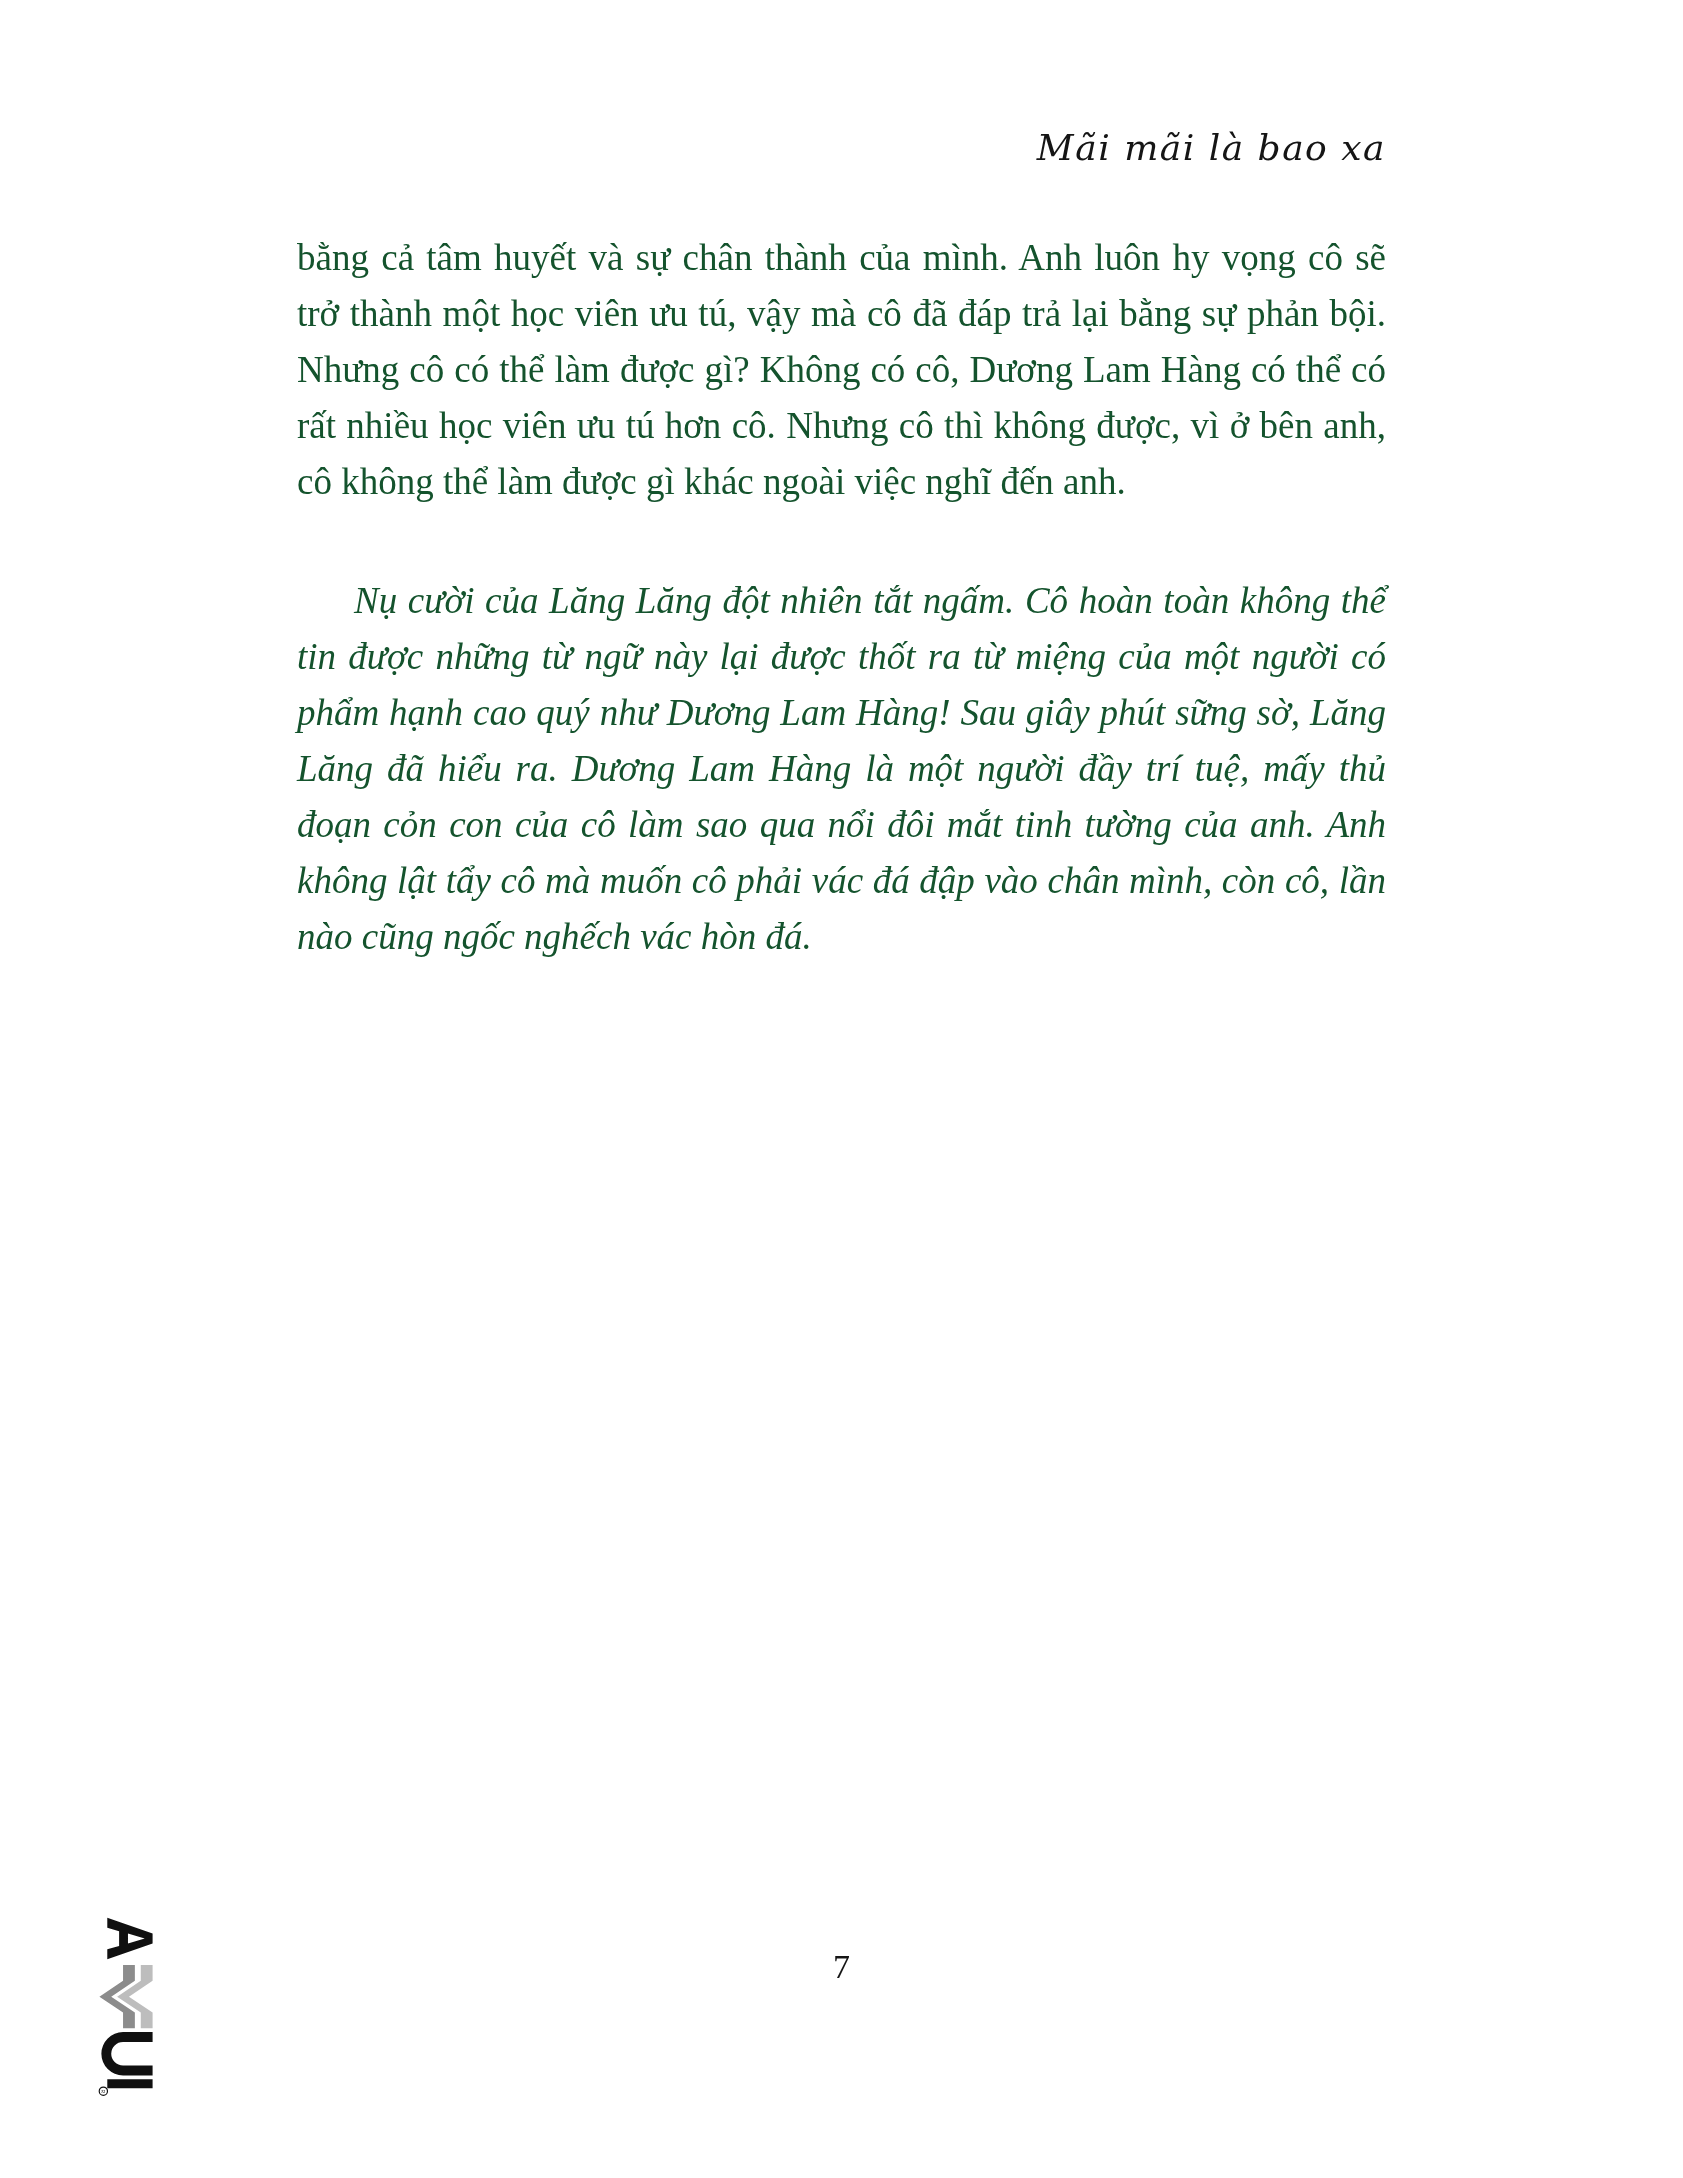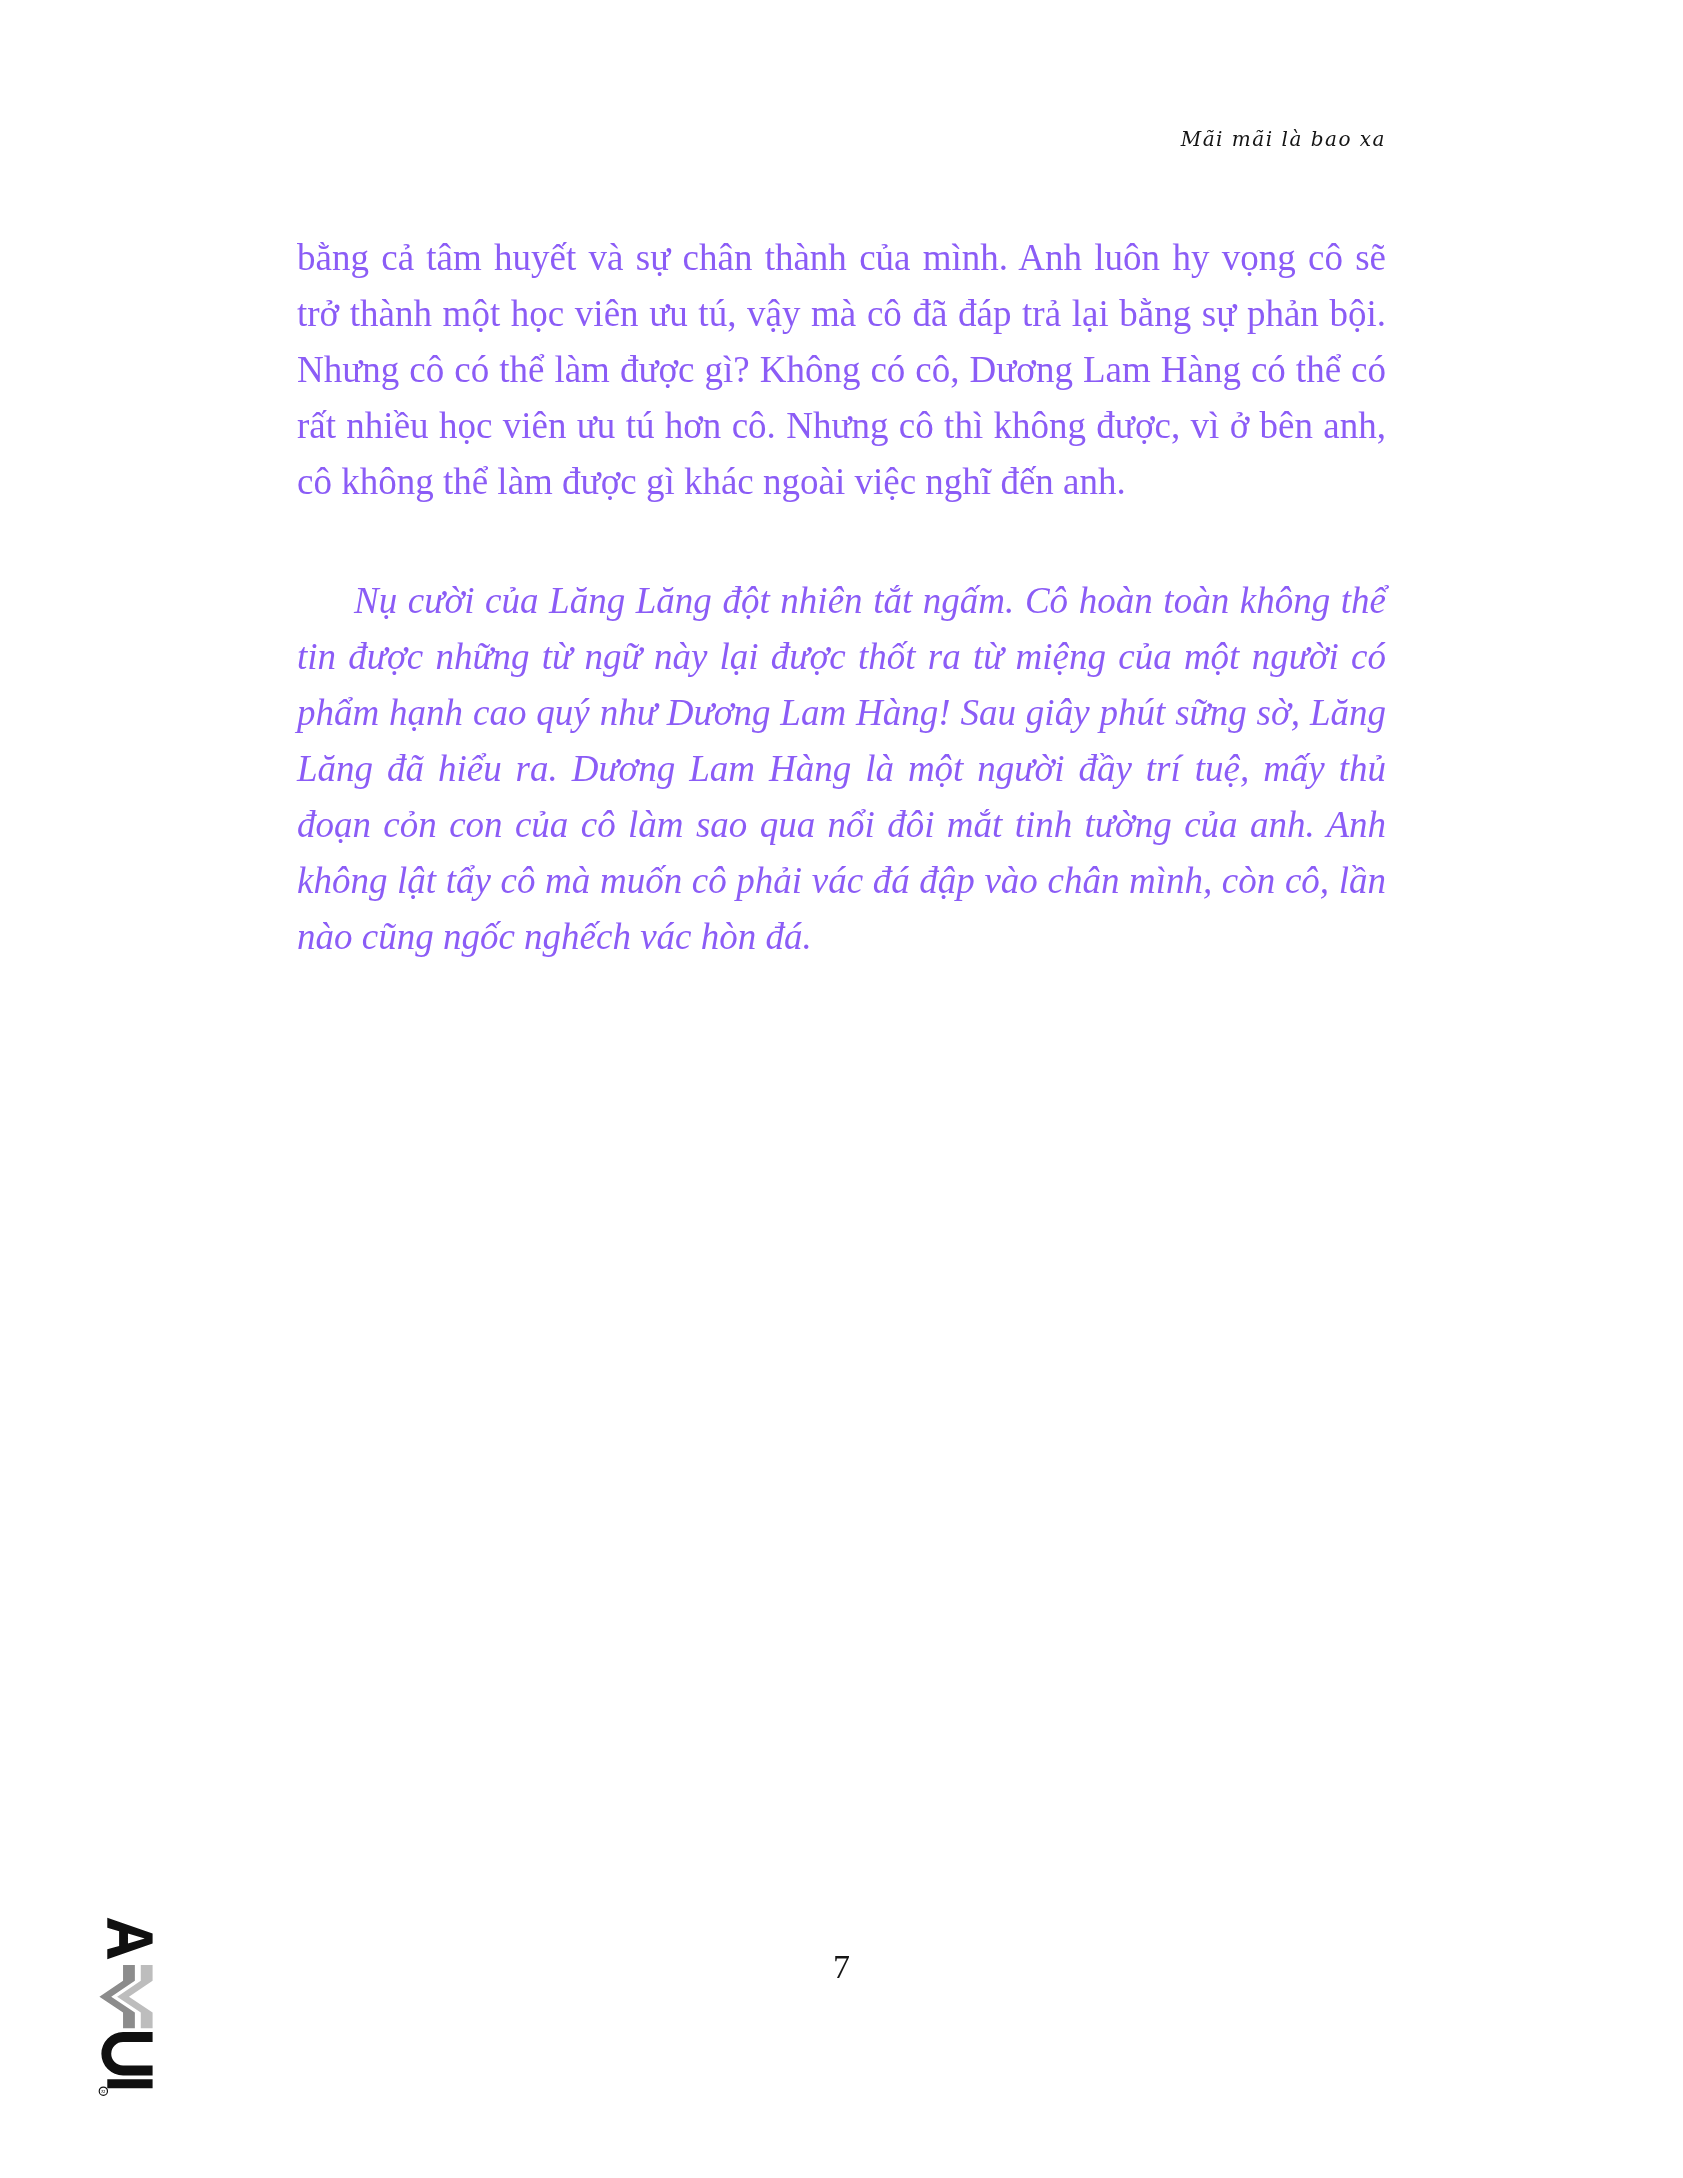--- a/index.html
+++ b/index.html
@@ -20,42 +20,42 @@
 
   
   .running-head {
     position: absolute;
     left: 297px;
     right: 297px;
     top: 127px;
     text-align: right;
     font-family: "DejaVu Serif", "Liberation Serif", serif;
     font-style: italic;
-    font-size: 20px;
+    font-size: 36px;
     letter-spacing: 1.5px;
     color: #151515;
     white-space: nowrap;
   }
 
   
   .text-column {
     position: absolute;
     left: 297px;
     top: 230px;
     width: 1089px;
   }
 
   .para {
     margin: 0;
     text-align: justify;
     text-justify: inter-word;
     font-size: 37px;
     line-height: 56px;
     text-indent: 57px;
-    color: #8b5cf6;
+    color: #14532d;
     hyphens: none;
   }
 
   
   .para.continuation {
     text-indent: 0;
   }
 
   
   .para.section-gap {

